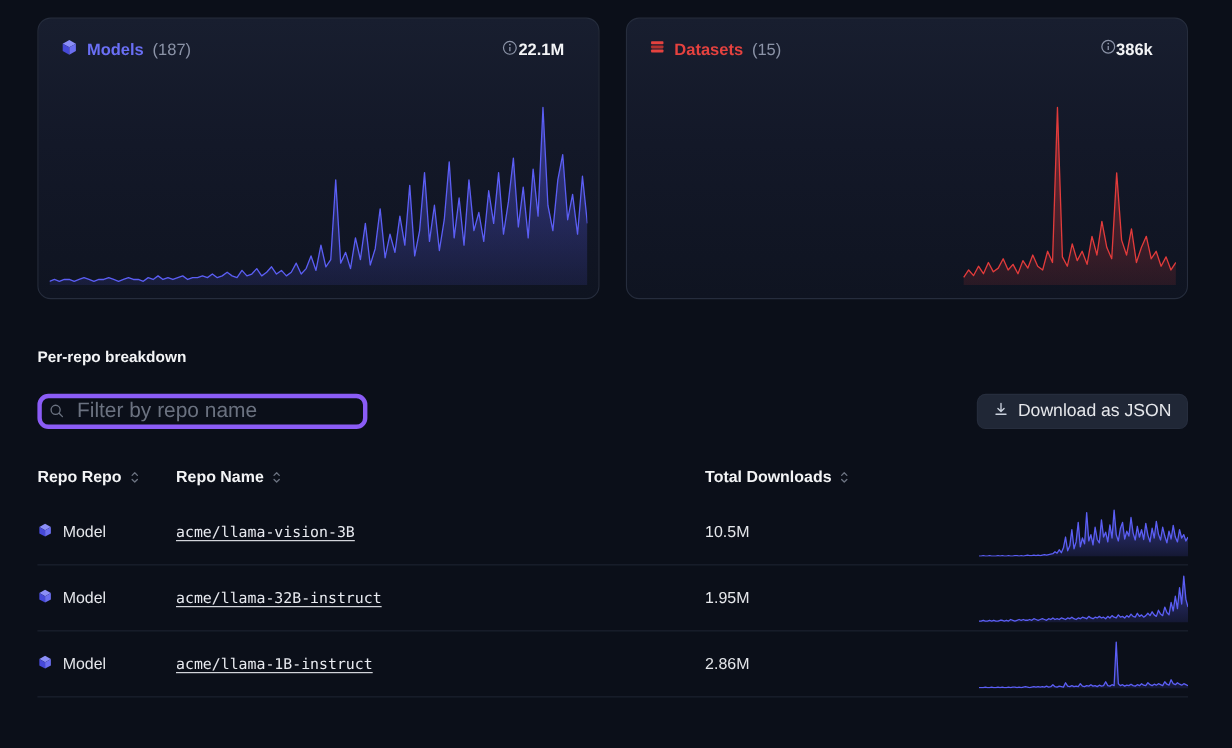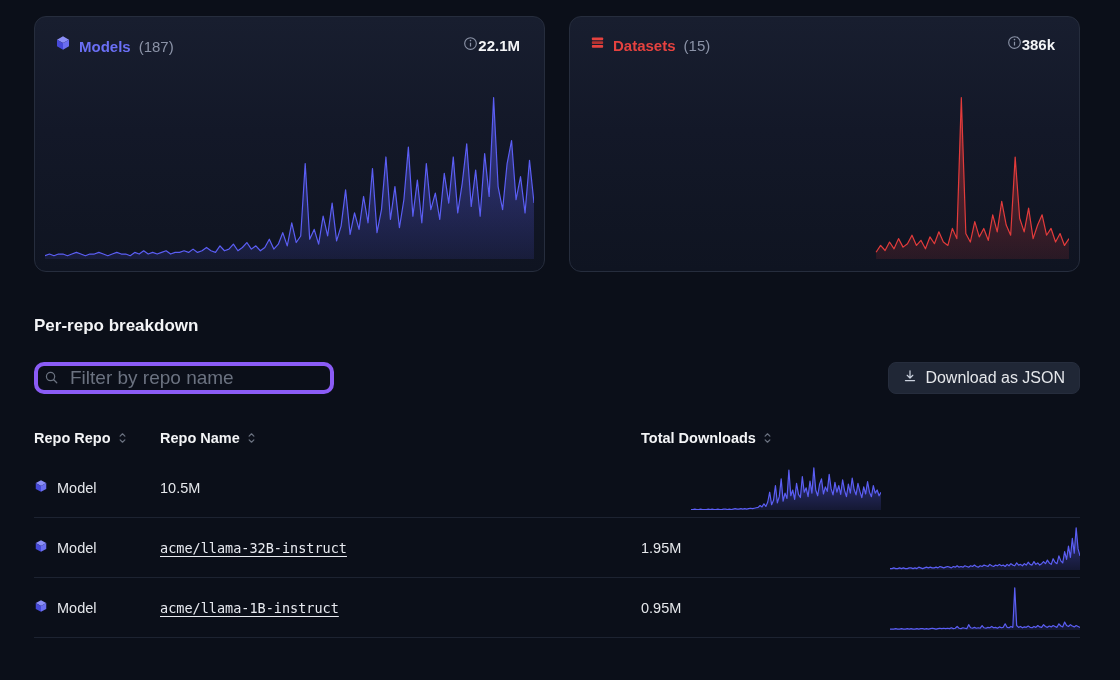--- a/index.html
+++ b/index.html
@@ -13,33 +13,33 @@
   .page { padding: 16px 40px 0 34px; }
 
   
   .cards { display: flex; gap: 24px; }
   .card {
     flex: 1; height: 256px; position: relative; overflow: hidden;
     border: 1px solid #262d3d; border-radius: 12px;
     background: linear-gradient(180deg, #181e2f 0%, #131828 45%, #0f1421 100%);
   }
   .card-header {
-    display: flex; align-items: flex-end; gap: 8px;
-    padding: 18px 24px 0 20px; position: relative; z-index: 2;
+    display: flex; align-items: center; gap: 8px;
+    padding: 18px 31px 0 20px; position: relative; z-index: 2;
   }
   .card-title { font-size: 15px; font-weight: 700; }
   .card-title.models { color: #6a6ff5; }
   .card-title.datasets { color: #e5423f; }
   .card-count { font-size: 15px; color: #8b93a7; }
   .card-total-wrap { margin-left: auto; display: flex; align-items: center; }
   .card-total { font-size: 15px; font-weight: 700; color: #f3f4f6; }
   .card-chart { position: absolute; left: 10px; right: 10px; bottom: 12px; height: 168px; z-index: 1; }
 
   
-  .section-title { margin-top: 44px; font-size: 17px; font-weight: 700; color: #f3f4f6; }
+  .section-title { margin-top: 44px; font-size: 14px; font-weight: 700; color: #f3f4f6; }
 
   .toolbar { margin-top: 26px; display: flex; align-items: center; justify-content: space-between; }
   .filter-wrap { position: relative; width: 300px; }
   .filter-input {
     width: 100%; height: 32px; background: transparent;
     border: 4px solid #8b5cf6; border-radius: 10px;
     color: #e6e8ee; font-size: 19px; font-family: "Liberation Sans", sans-serif;
     padding: 0 12px 0 32px; outline: none;
   }
   .filter-input::placeholder { color: #6b7280; }
@@ -208,20 +208,21 @@
       <div class="cell-type">
         <span>
           <svg width="14" height="14" viewBox="0 0 24 24">
             <polygon points="12,2 21,7 12,12 3,7" fill="#8b8ef7"></polygon>
             <polygon points="3,7 12,12 12,22 3,17" fill="#4649d8"></polygon>
             <polygon points="21,7 12,12 12,22 21,17" fill="#6b6ef0"></polygon>
           </svg>
         </span>
         <span>Model</span>
       </div>
+      <div><a class="repo-link" href="#">acme/llama-vision-3B</a></div>
       <div class="cell-downloads">10.5M</div>
       <div class="cell-spark">
           <div class="sparkline"><svg viewBox="0 0 100 100" preserveAspectRatio="none" width="100%" height="100%">
               <defs>
                 <linearGradient id="grad2" x1="0" y1="0" x2="0" y2="1">
                   <stop offset="0%" stop-color="#5b5ef4" stop-opacity="0.5"></stop>
                   <stop offset="100%" stop-color="#5b5ef4" stop-opacity="0.12"></stop>
                 </linearGradient>
               </defs>
               <path d="M0.00,98.99L1.01,98.99L2.02,97.98L3.03,98.99L4.04,98.99L5.05,97.98L6.06,98.99L7.07,98.99L8.08,98.99L9.09,97.98L10.10,98.99L11.11,97.98L12.12,98.99L13.13,98.99L14.14,97.98L15.15,98.99L16.16,98.99L17.17,97.98L18.18,97.98L19.19,98.99L20.20,97.98L21.21,98.99L22.22,97.98L23.23,96.97L24.24,97.98L25.25,97.98L26.26,96.97L27.27,97.98L28.28,96.97L29.29,97.98L30.30,96.97L31.31,95.96L32.32,96.97L33.33,95.96L34.34,94.95L35.35,93.94L36.36,89.89L37.37,92.93L38.38,85.85L39.39,91.92L40.40,81.81L41.41,59.58L42.42,87.87L43.43,77.77L44.44,44.42L45.45,83.83L46.46,69.68L47.47,29.26L48.48,79.79L49.49,61.60L50.51,73.73L51.52,9.05L52.53,67.66L53.54,54.53L54.55,75.75L55.56,39.37L56.57,64.63L57.58,71.71L58.59,24.21L59.60,59.58L60.61,49.47L61.62,69.68L62.63,34.32L63.64,61.60L64.65,4.00L65.66,54.53L66.67,67.66L67.68,41.39L68.69,29.26L69.70,63.62L70.71,47.45L71.72,57.56L72.73,19.16L73.74,51.49L74.75,65.64L75.76,37.35L76.77,59.58L77.78,44.42L78.79,64.63L79.80,31.28L80.81,55.54L81.82,69.68L82.83,41.39L83.84,61.60L84.85,27.24L85.86,53.52L86.87,65.64L87.88,39.37L88.89,57.56L89.90,71.71L90.91,47.45L91.92,63.62L92.93,35.33L93.94,59.58L94.95,69.68L95.96,44.42L96.97,61.60L97.98,54.53L98.99,67.66L100.00,59.58L100,100L0.00,100Z" fill="url(#grad2)"></path>
@@ -262,21 +263,21 @@
         <span>
           <svg width="14" height="14" viewBox="0 0 24 24">
             <polygon points="12,2 21,7 12,12 3,7" fill="#8b8ef7"></polygon>
             <polygon points="3,7 12,12 12,22 3,17" fill="#4649d8"></polygon>
             <polygon points="21,7 12,12 12,22 21,17" fill="#6b6ef0"></polygon>
           </svg>
         </span>
         <span>Model</span>
       </div>
       <div><a class="repo-link" href="#">acme/llama-1B-instruct</a></div>
-      <div class="cell-downloads">0.95M</div>
+      <div class="cell-downloads">2.86M</div>
       <div class="cell-spark">
           <div class="sparkline"><svg viewBox="0 0 100 100" preserveAspectRatio="none" width="100%" height="100%">
               <defs>
                 <linearGradient id="grad4" x1="0" y1="0" x2="0" y2="1">
                   <stop offset="0%" stop-color="#5b5ef4" stop-opacity="0.5"></stop>
                   <stop offset="100%" stop-color="#5b5ef4" stop-opacity="0.12"></stop>
                 </linearGradient>
               </defs>
               <path d="M0.00,97.98L1.01,97.98L2.02,97.98L3.03,96.97L4.04,97.98L5.05,97.98L6.06,96.97L7.07,97.98L8.08,97.98L9.09,96.97L10.10,97.98L11.11,96.97L12.12,97.98L13.13,97.98L14.14,96.97L15.15,97.98L16.16,96.97L17.17,96.97L18.18,97.98L19.19,96.97L20.20,97.98L21.21,96.97L22.22,95.96L23.23,96.97L24.24,97.98L25.25,96.97L26.26,95.96L27.27,96.97L28.28,95.96L29.29,96.97L30.30,95.96L31.31,96.97L32.32,94.95L33.33,96.97L34.34,95.96L35.35,91.92L36.36,95.96L37.37,96.97L38.38,94.95L39.39,95.96L40.40,96.97L41.41,87.87L42.42,94.95L43.43,95.96L44.44,93.94L45.45,95.96L46.46,94.95L47.47,95.96L48.48,89.89L49.49,94.95L50.51,95.96L51.52,93.94L52.53,94.95L53.54,91.92L54.55,94.95L55.56,93.94L56.57,95.96L57.58,92.93L58.59,94.95L59.60,93.94L60.61,85.85L61.62,93.94L62.63,94.95L63.64,91.92L64.65,93.94L65.66,4.00L66.67,89.89L67.68,93.94L68.69,91.92L69.70,94.95L70.71,92.93L71.72,93.94L72.73,90.91L73.74,93.94L74.75,94.95L75.76,91.92L76.77,93.94L77.78,89.89L78.79,92.93L79.80,93.94L80.81,87.87L81.82,91.92L82.83,93.94L83.84,90.91L84.85,92.93L85.86,89.89L86.87,91.92L87.88,93.94L88.89,85.85L89.90,90.91L90.91,92.93L91.92,81.81L92.93,89.89L93.94,91.92L94.95,87.87L95.96,90.91L96.97,92.93L97.98,89.89L98.99,91.92L100.00,93.94L100,100L0.00,100Z" fill="url(#grad4)"></path>
               <path d="M0.00,97.98L1.01,97.98L2.02,97.98L3.03,96.97L4.04,97.98L5.05,97.98L6.06,96.97L7.07,97.98L8.08,97.98L9.09,96.97L10.10,97.98L11.11,96.97L12.12,97.98L13.13,97.98L14.14,96.97L15.15,97.98L16.16,96.97L17.17,96.97L18.18,97.98L19.19,96.97L20.20,97.98L21.21,96.97L22.22,95.96L23.23,96.97L24.24,97.98L25.25,96.97L26.26,95.96L27.27,96.97L28.28,95.96L29.29,96.97L30.30,95.96L31.31,96.97L32.32,94.95L33.33,96.97L34.34,95.96L35.35,91.92L36.36,95.96L37.37,96.97L38.38,94.95L39.39,95.96L40.40,96.97L41.41,87.87L42.42,94.95L43.43,95.96L44.44,93.94L45.45,95.96L46.46,94.95L47.47,95.96L48.48,89.89L49.49,94.95L50.51,95.96L51.52,93.94L52.53,94.95L53.54,91.92L54.55,94.95L55.56,93.94L56.57,95.96L57.58,92.93L58.59,94.95L59.60,93.94L60.61,85.85L61.62,93.94L62.63,94.95L63.64,91.92L64.65,93.94L65.66,4.00L66.67,89.89L67.68,93.94L68.69,91.92L69.70,94.95L70.71,92.93L71.72,93.94L72.73,90.91L73.74,93.94L74.75,94.95L75.76,91.92L76.77,93.94L77.78,89.89L78.79,92.93L79.80,93.94L80.81,87.87L81.82,91.92L82.83,93.94L83.84,90.91L84.85,92.93L85.86,89.89L86.87,91.92L87.88,93.94L88.89,85.85L89.90,90.91L90.91,92.93L91.92,81.81L92.93,89.89L93.94,91.92L94.95,87.87L95.96,90.91L96.97,92.93L97.98,89.89L98.99,91.92L100.00,93.94" fill="none" stroke="#5b5ef4" stroke-width="1.2" vector-effect="non-scaling-stroke" stroke-linejoin="round"></path>

